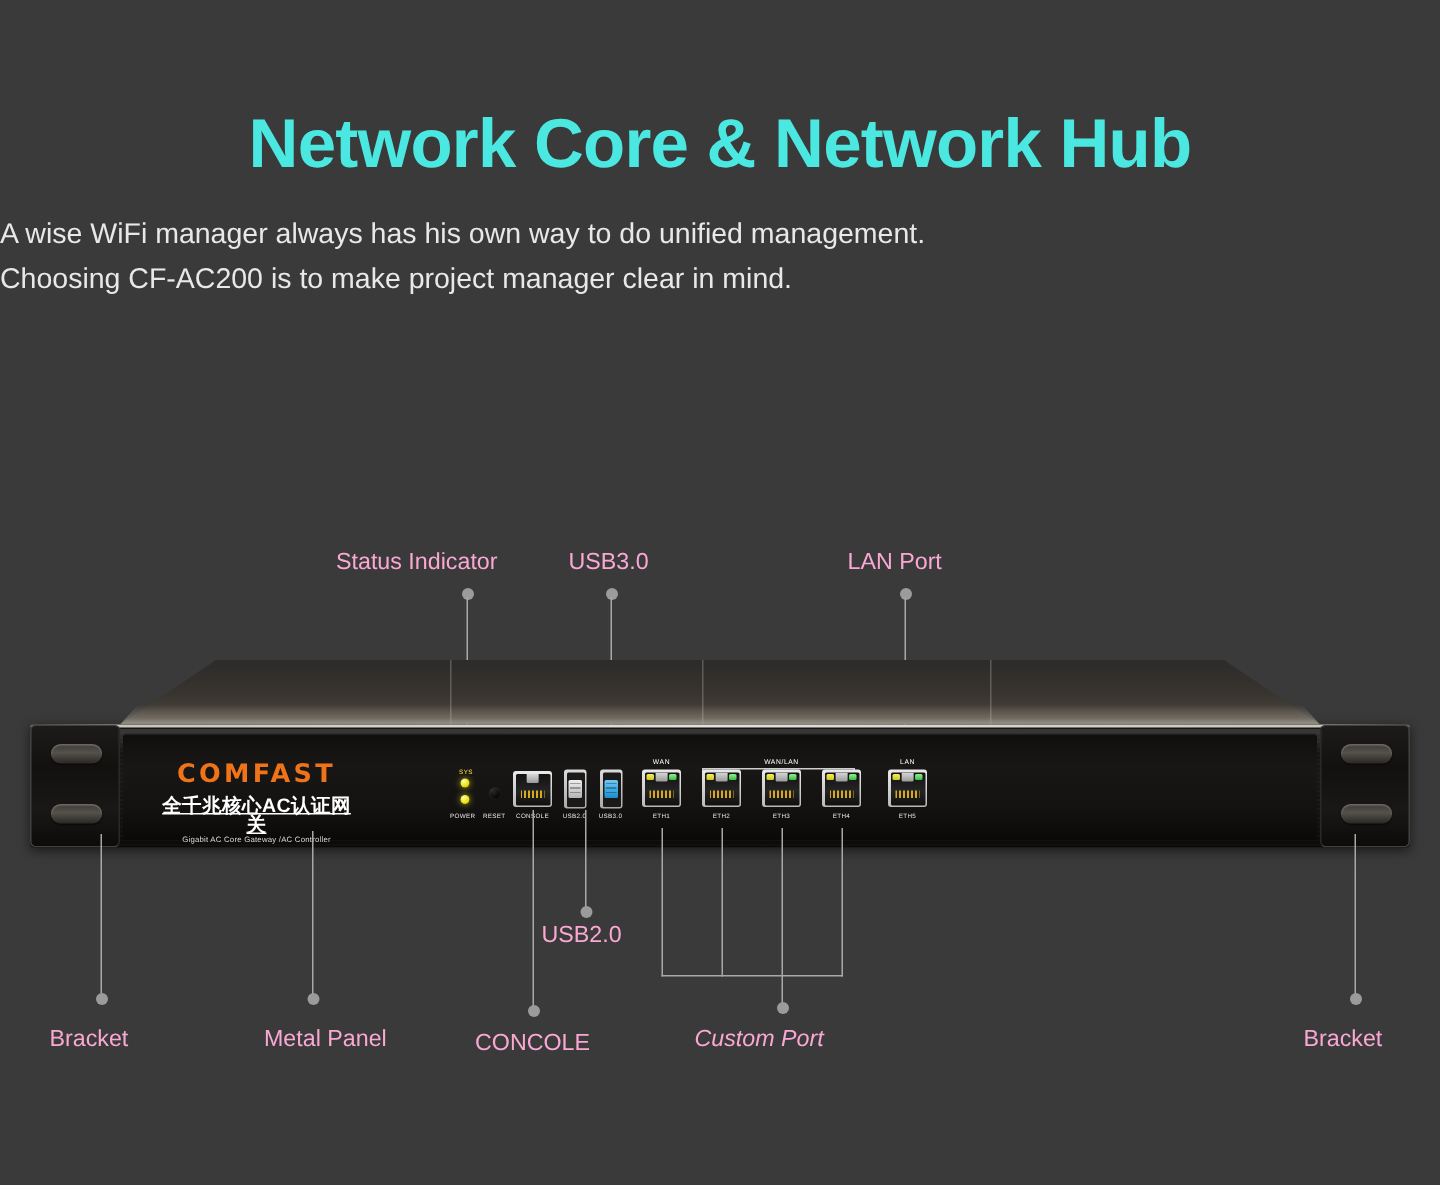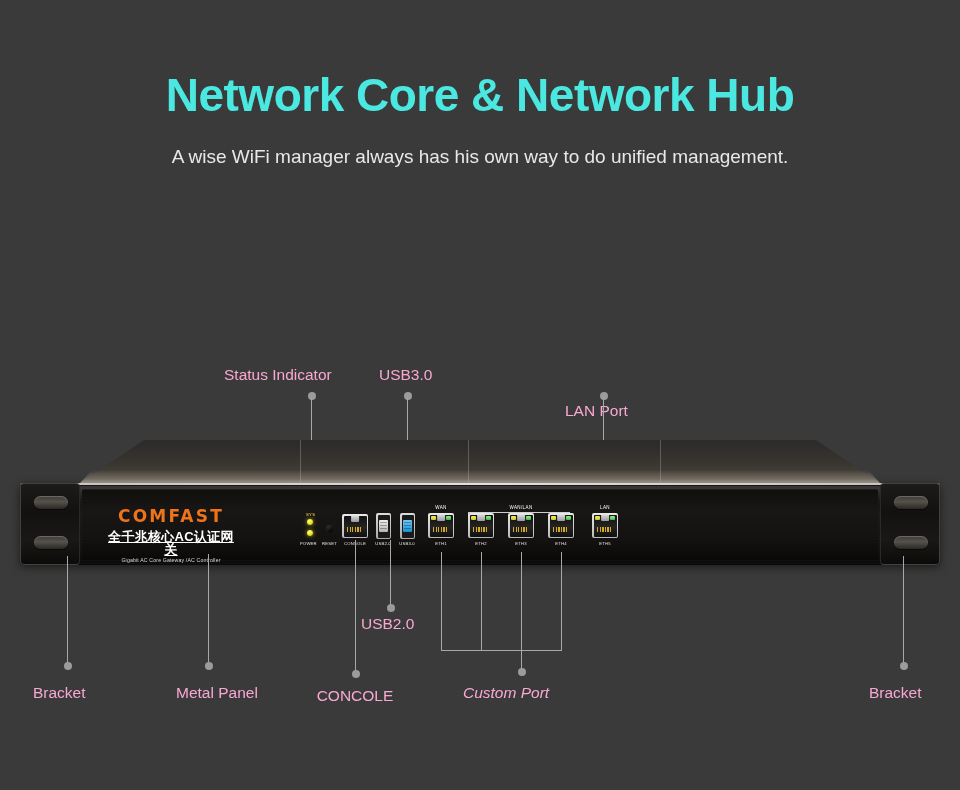--- a/index.html
+++ b/index.html
@@ -11,21 +11,21 @@
   }
   .page{position:relative;width:960px;height:656px;}
 
   
   .title{
     position:absolute;left:0;top:70px;width:960px;text-align:center;
     font-size:46px;font-weight:bold;color:#4ae8e0;letter-spacing:-0.5px;
     line-height:1.1;
   }
   .subtitle{
-    position:absolute;left:0;top:142px;width:960px;text-align:center;
+    position:absolute;left:0;top:142px;width:960px;
     color:#e8e8e8;font-size:19px;line-height:30px;font-weight:normal;
   }
   .subtitle div{white-space:nowrap;}
 
   
   .device{position:absolute;left:20px;top:440px;width:920px;height:135px;}
 
   
   .top-face{
     position:absolute;left:60px;top:0px;width:800px;height:43px;
@@ -164,31 +164,32 @@
   .dot{position:absolute;width:8px;height:8px;border-radius:50%;background:#9b9b9b;}
 </style>
 </head>
 <body>
 
 <div class="page">
 
   <div class="title">Network Core &amp; Network Hub</div>
   <div class="subtitle">
     <div>A wise WiFi manager always has his own way to do unified management.</div>
+    <div>Choosing CF-AC200 is to make project manager clear in mind.</div>
   </div>
 
   <div class="ann" style="left:224px;top:366px;">Status Indicator</div>
   <div class="dot" style="left:308px;top:392px;"></div>
   <div class="leader v" style="left:311px;top:398px;height:115px;"></div>
 
   <div class="ann" style="left:379px;top:366px;">USB3.0</div>
   <div class="dot" style="left:404px;top:392px;"></div>
   <div class="leader v" style="left:407px;top:398px;height:115px;"></div>
 
-  <div class="ann" style="left:565px;top:366px;margin-top:36px;">LAN Port</div>
+  <div class="ann" style="left:565px;top:366px;">LAN Port</div>
   <div class="dot" style="left:600px;top:392px;"></div>
   <div class="leader v" style="left:603px;top:398px;height:115px;"></div>
 
   <div class="device">
 
     <div class="top-face"></div>
     <div class="top-face-sheen"></div>
     <div class="top-face-lines">
       <i style="left:27.5%;"></i>
       <i style="left:48.5%;"></i>

